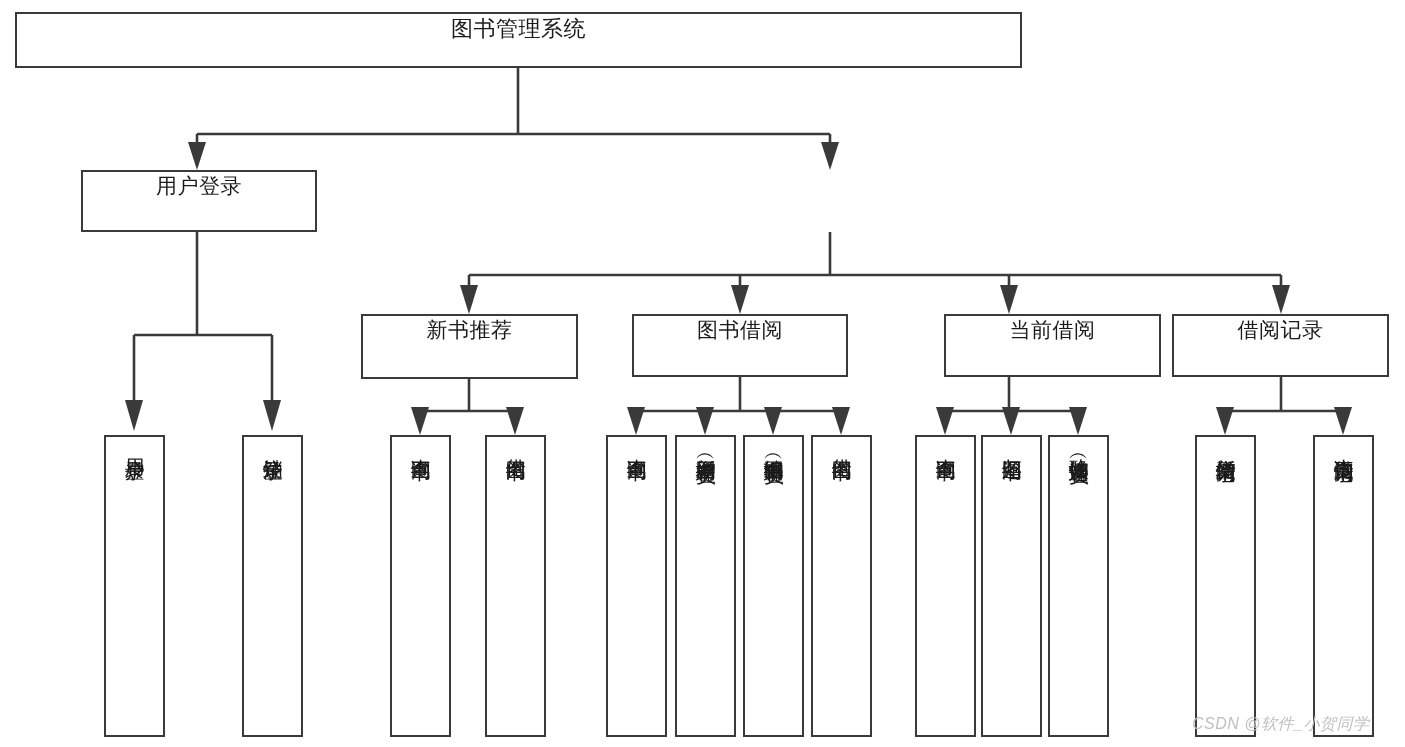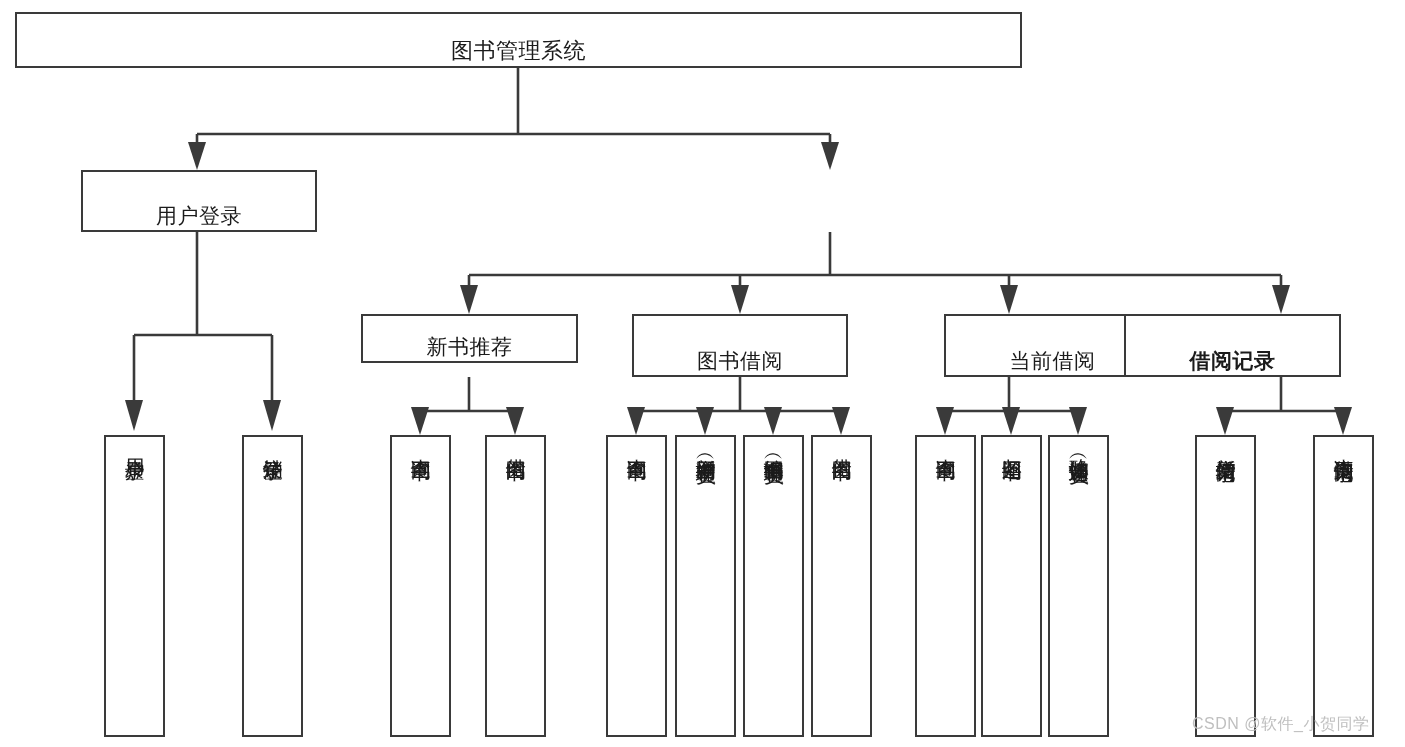--- a/index.html
+++ b/index.html
@@ -25,21 +25,21 @@
     width: 1405px;
     height: 747px;
     pointer-events: none;
   }
   .node {
     position: absolute;
     box-sizing: border-box;
     background: #ffffff;
     border: 2.5px solid #3a3a3a;
     display: flex;
-    align-items: flex-end;
+    align-items: flex-start;
     justify-content: center;
     color: #1b1b1b;
   }
   .node.horiz {
     font-size: 21px;
     letter-spacing: 0.5px;
   }
   .node.root {
     font-size: 22px;
   }
@@ -150,30 +150,30 @@
   </svg>
 
   <div class="node horiz root" style="left:15px; top:12px; width:1007px; height:56px;">
     <span>图书管理系统</span>
   </div>
 
   <div class="node horiz" style="left:81px; top:170px; width:236px; height:62px;">
     <span>用户登录</span>
   </div>
 
-  <div class="node horiz" style="left:361px; top:314px; width:217px; height:49px;">
+  <div class="node horiz" style="left:361px; top:314px; width:217px; height:65px;">
     <span>新书推荐</span>
   </div>
   <div class="node horiz" style="left:632px; top:314px; width:216px; height:63px;">
     <span>图书借阅</span>
   </div>
   <div class="node horiz" style="left:900px; top:314px; width:217px; height:63px;margin-left:44px;">
     <span>当前借阅</span>
   </div>
-  <div class="node horiz" style="left:1124px; top:314px; width:217px; height:63px;font-weight:bold;">
+  <div class="node horiz" style="left:1172px; top:314px; width:217px; height:63px;">
     <span>借阅记录</span>
   </div>
 
   <div class="node leaf" style="left:104px; top:435px; width:61px; height:302px;">
     <span class="vlabel">用户登录</span>
   </div>
   <div class="node leaf" style="left:242px; top:435px; width:61px; height:302px;">
     <span class="vlabel">注销登录</span>
   </div>
 
@@ -207,15 +207,15 @@
     <span class="vlabel">确认归还（管理员）</span>
   </div>
 
   <div class="node leaf" style="left:1195px; top:435px; width:61px; height:302px;">
     <span class="vlabel">新增借阅记录</span>
   </div>
   <div class="node leaf" style="left:1313px; top:435px; width:61px; height:302px;">
     <span class="vlabel">查询借阅记录</span>
   </div>
 
-  <div class="watermark" style="left:1192px; top:714px;">CSDN @软件_小贺同学</div>
+  <div class="watermark" style="left:1192px; top:714px;font-style:italic;">CSDN @软件_小贺同学</div>
 
 </div>
 
 </body></html>

